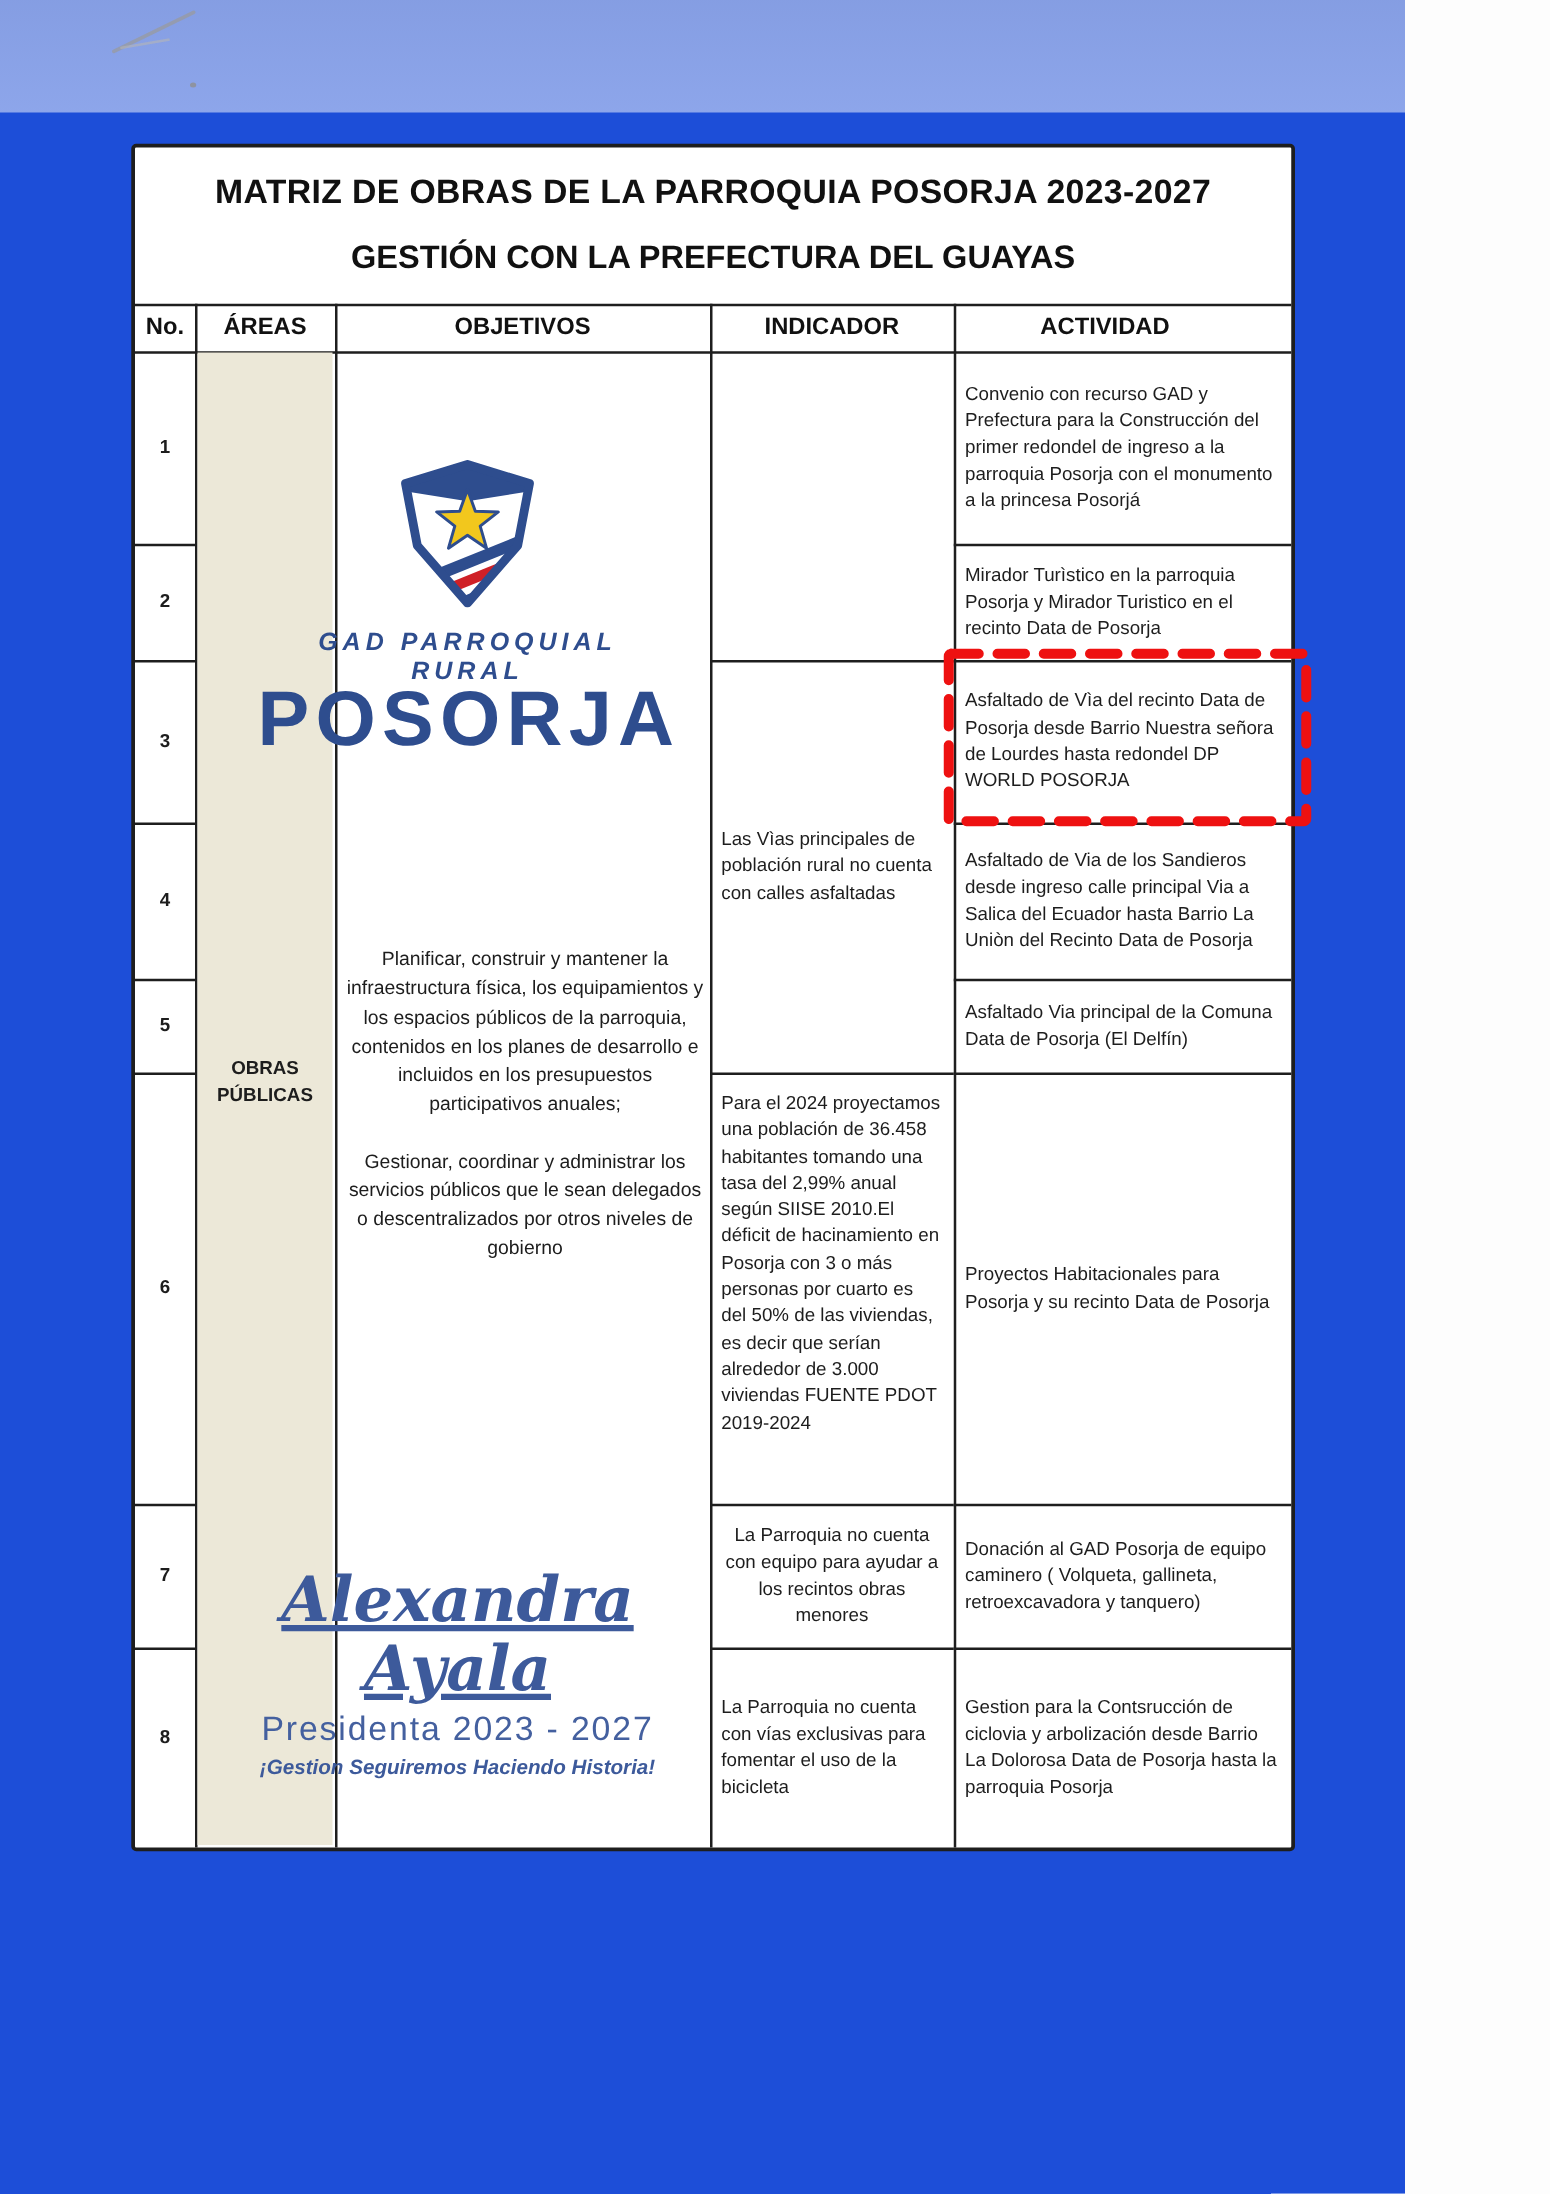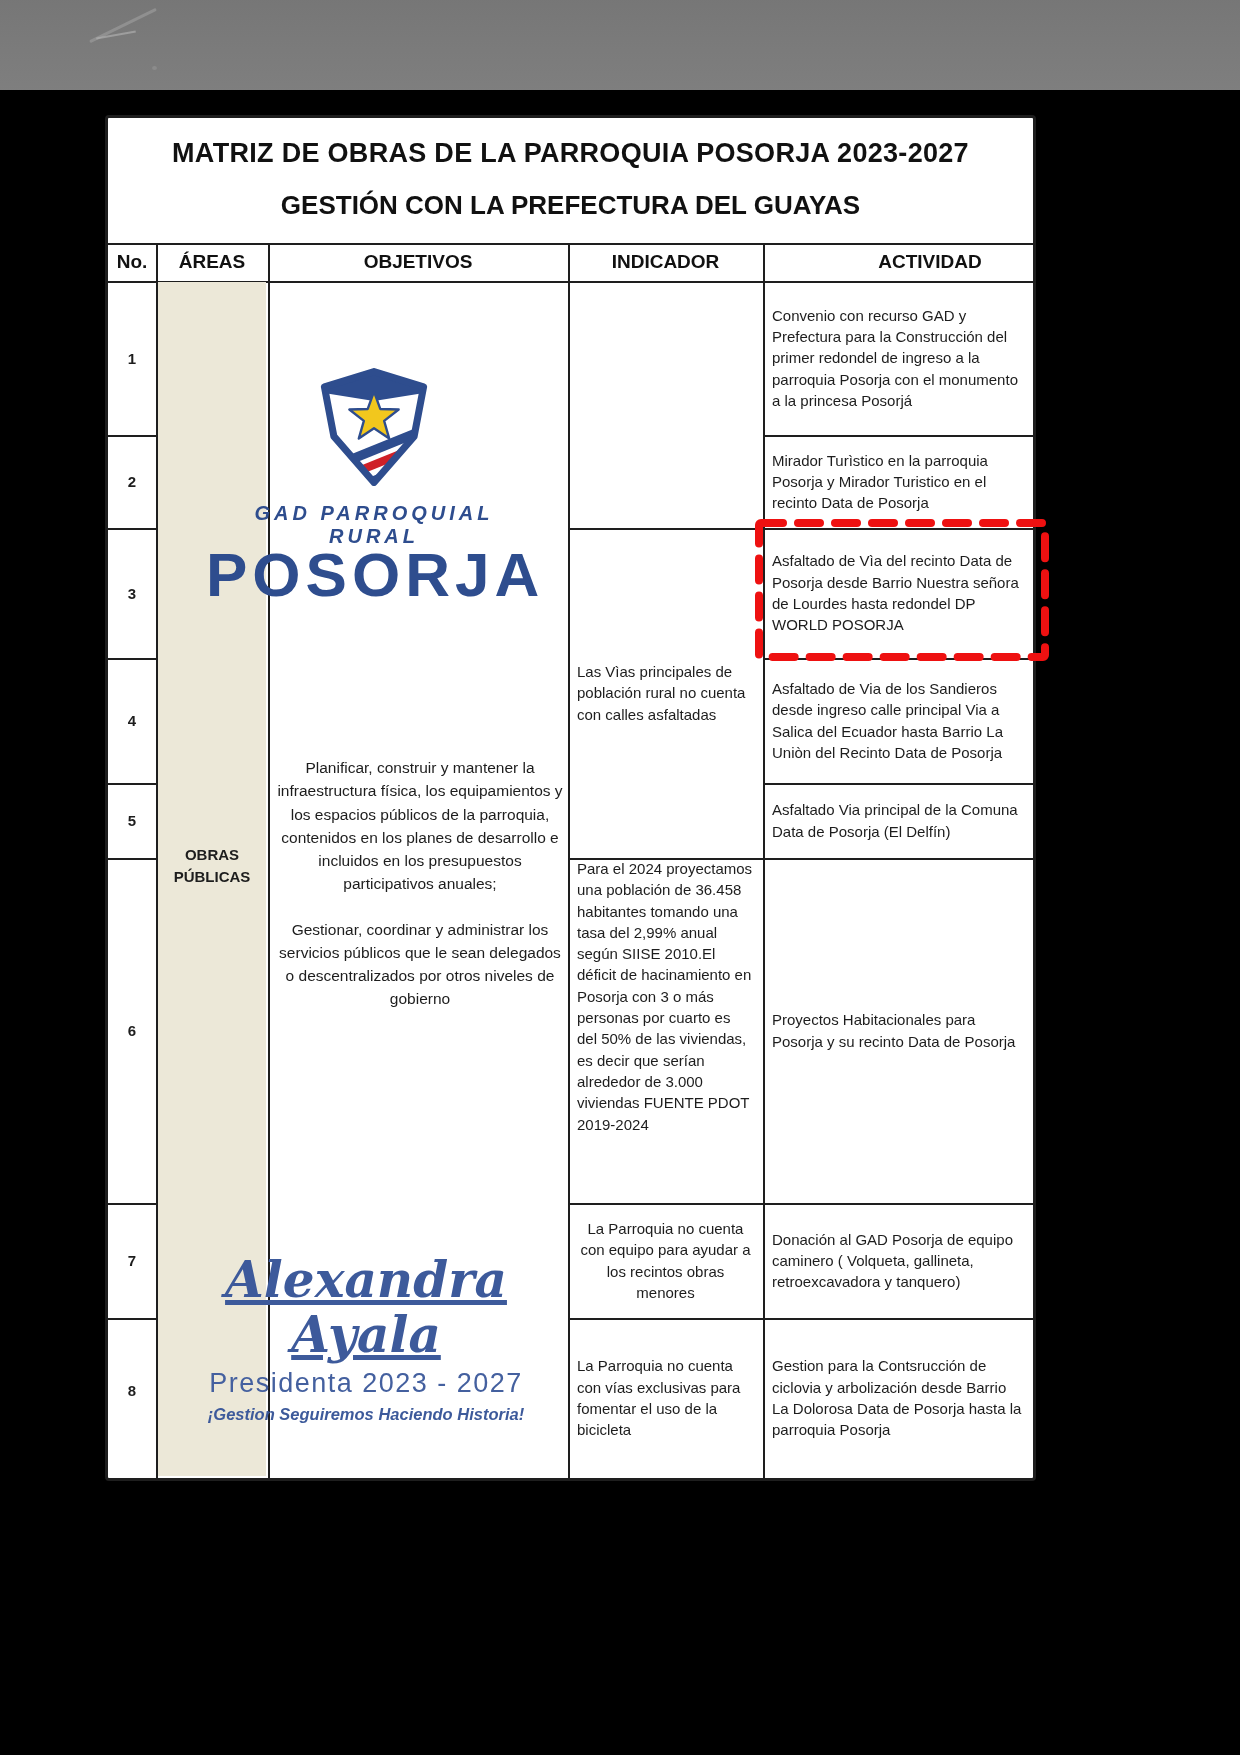--- a/index.html
+++ b/index.html
@@ -1,16 +1,16 @@
 <!DOCTYPE html>
 <html><head>
 <meta charset="utf-8">
 <style>
   html,body{margin:0;padding:0;background:#fdfdfd;}
-  #canvas{position:relative;width:1240px;height:1755px;background:#000000;overflow:hidden;
+  #canvas{position:relative;width:1124px;height:1755px;background:#1d4ed8;overflow:hidden;
           font-family:"Liberation Sans",sans-serif;color:#1d1d1d;}
   
   .fold-line{position:absolute;left:86px;top:24px;width:74px;height:3px;background:#9a9a9a;
              transform:rotate(-26deg);border-radius:2px;opacity:.7;}
   .fold-line2{position:absolute;left:96px;top:34px;width:40px;height:2px;background:#b5b5b5;
              transform:rotate(-10deg);opacity:.6;}
   .speck{position:absolute;left:152px;top:66px;width:5px;height:4px;background:#8f8f8f;
          border-radius:50%;opacity:.8;}
   .edge-shade{position:absolute;left:0;top:0;width:1240px;height:90px;
               background:linear-gradient(180deg,#ededed, #fdfdfd);opacity:.5;}
@@ -28,21 +28,21 @@
 
   .hdr{position:absolute;top:125px;height:38px;display:flex;align-items:center;justify-content:center;
        font-weight:bold;font-size:19px;color:#111;}
 
   .areas-bg{position:absolute;left:50px;top:164px;width:108px;height:1194px;background:#ece8d8;}
 
   .rownum{position:absolute;left:0;width:48px;text-align:center;font-size:15px;font-weight:600;
           transform:translateY(-50%);}
 
   .cell{position:absolute;display:flex;align-items:center;font-size:15px;line-height:1.42;
-        padding:0 9px;box-sizing:border-box;white-space:pre-line;}
+        padding:14px 9px;box-sizing:border-box;white-space:pre-line;}
   .cell.top{align-items:flex-start;}
 
   .area-label{position:absolute;left:48px;top:726px;width:112px;text-align:center;
               font-weight:bold;font-size:15px;line-height:1.45;}
 
   .objetivos{position:absolute;left:166px;top:622px;width:292px;text-align:center;
              font-size:15.5px;line-height:1.5;color:#1d1d1d;}
   .objetivos p{margin:16px 0 22px 0;}
 
   .logo{position:absolute;left:98px;top:250px;width:336px;text-align:center;}
@@ -98,21 +98,21 @@
     <div class="hline" style="left:655px;top:540px;width:270px;"></div>
     <div class="hline" style="left:655px;top:665px;width:270px;"></div>
     <div class="hline" style="left:655px;top:740px;width:270px;"></div>
     <div class="hline" style="left:655px;top:1085px;width:270px;"></div>
     <div class="hline" style="left:655px;top:1200px;width:270px;"></div>
 
     <div class="hdr" style="left:0;width:48px;">No.</div>
     <div class="hdr" style="left:48px;width:112px;">ÁREAS</div>
     <div class="hdr" style="left:160px;width:300px;">OBJETIVOS</div>
     <div class="hdr" style="left:460px;width:195px;">INDICADOR</div>
-    <div class="hdr" style="left:687px;width:270px;">ACTIVIDAD</div>
+    <div class="hdr" style="left:641px;width:270px;">ACTIVIDAD</div>
 
     <div class="areas-bg"></div>
     <div class="area-label">OBRAS PÚBLICAS</div>
 
     <div class="rownum" style="top:240px;">1</div>
     <div class="rownum" style="top:363px;">2</div>
     <div class="rownum" style="top:475px;">3</div>
     <div class="rownum" style="top:602px;">4</div>
     <div class="rownum" style="top:702px;">5</div>
     <div class="rownum" style="top:912px;">6</div>

